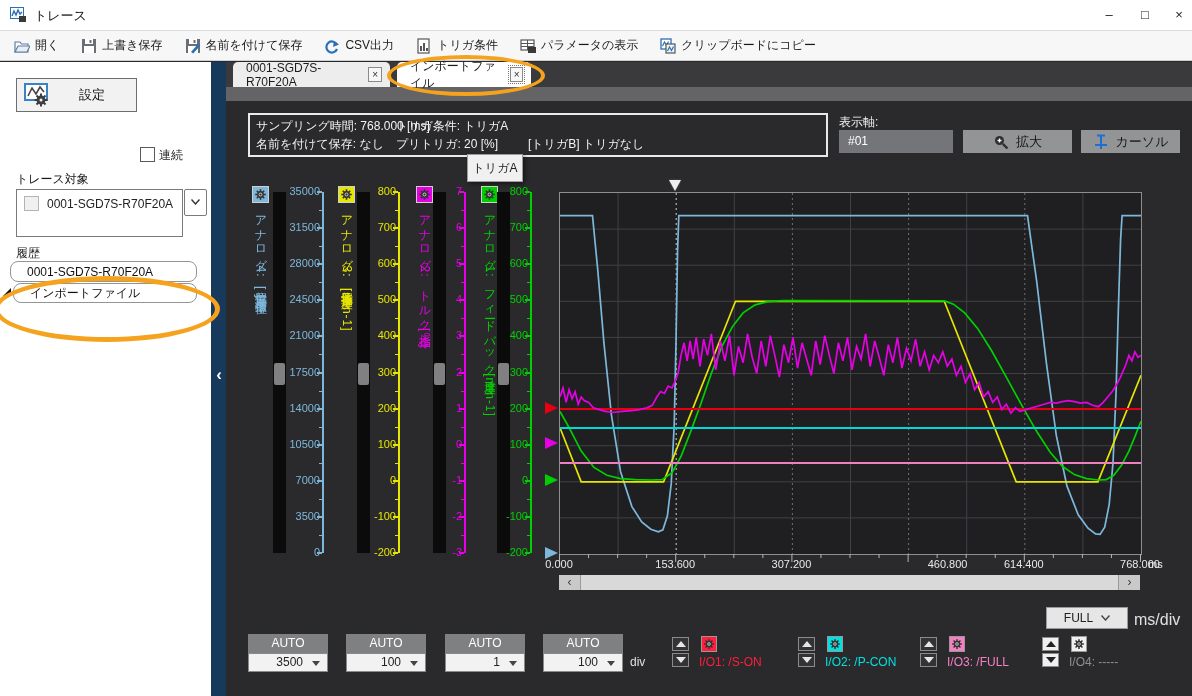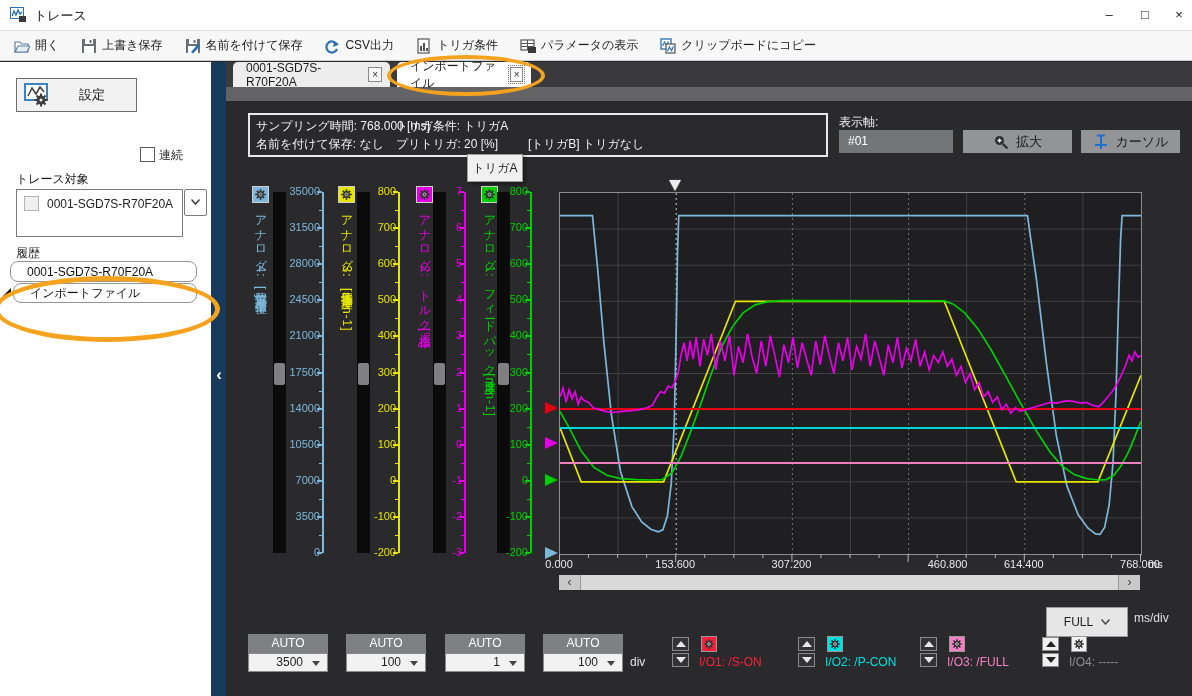--- a/index.html
+++ b/index.html
@@ -66,23 +66,23 @@
   .ms-unit{left:1148px;top:558px;font-size:11px;color:#e8e8e8;}
   .zmark{width:0;height:0;border-top:6px solid transparent;border-bottom:6px solid transparent;}
   .trig-mark{left:669px;top:180px;width:0;height:0;border-left:6px solid transparent;
              border-right:6px solid transparent;border-top:11px solid #ededed;filter:drop-shadow(0 0 1px #555);}
   
   .hscroll{left:559px;top:575px;width:581px;height:15px;background:#a9a9a9;}
   .hs-btn{position:absolute;top:0;width:21px;height:15px;background:#c9c9c9;color:#3c3c3c;
           font-size:12px;text-align:center;line-height:14px;}
   .hs-thumb{position:absolute;left:21px;top:0;width:539px;height:15px;background:#d9d9d9;border-left:1px solid #9a9a9a;border-right:1px solid #9a9a9a;box-sizing:border-box;}
   
-  .full-dd{left:1046px;top:607px;width:82px;height:30px;background:#e6e6e6;border:1px solid #9a9a9a;
+  .full-dd{left:1046px;top:607px;width:82px;height:22px;background:#e6e6e6;border:1px solid #9a9a9a;
            font-size:12px;color:#222;display:flex;align-items:center;justify-content:center;gap:8px;box-sizing:border-box;}
-  .msdiv{left:1134px;top:611px;font-size:12px;color:#e0e0e0;}
+  .msdiv{left:1134px;top:611px;font-size:16px;color:#e0e0e0;}
   .auto-btn{width:80px;height:19px;background:#7f8082;color:#fff;font-size:12px;text-align:center;line-height:19px;}
   .auto-val{width:80px;height:19px;background:#f2f2f2;border:1px solid #8a8a8a;box-sizing:border-box;
             font-size:12px;color:#222;text-align:right;padding-right:24px;line-height:17px;}
   .dd-arrow{position:absolute;width:0;height:0;border-left:4px solid transparent;border-right:4px solid transparent;border-top:5px solid #444;}
   .div-label{left:630px;top:655px;font-size:12px;color:#e0e0e0;}
   .io-arrow-btn{width:17px;height:14px;background:#333336;border:1px solid #8a8a8a;display:flex;
                 align-items:center;justify-content:center;box-sizing:border-box;}
   .io-arrow-btn.light{background:#f0f0f0;}
   .tri-up{width:0;height:0;border-left:5px solid transparent;border-right:5px solid transparent;border-bottom:6px solid #e6e6e6;}
   .tri-down{width:0;height:0;border-left:5px solid transparent;border-right:5px solid transparent;border-top:6px solid #e6e6e6;}

